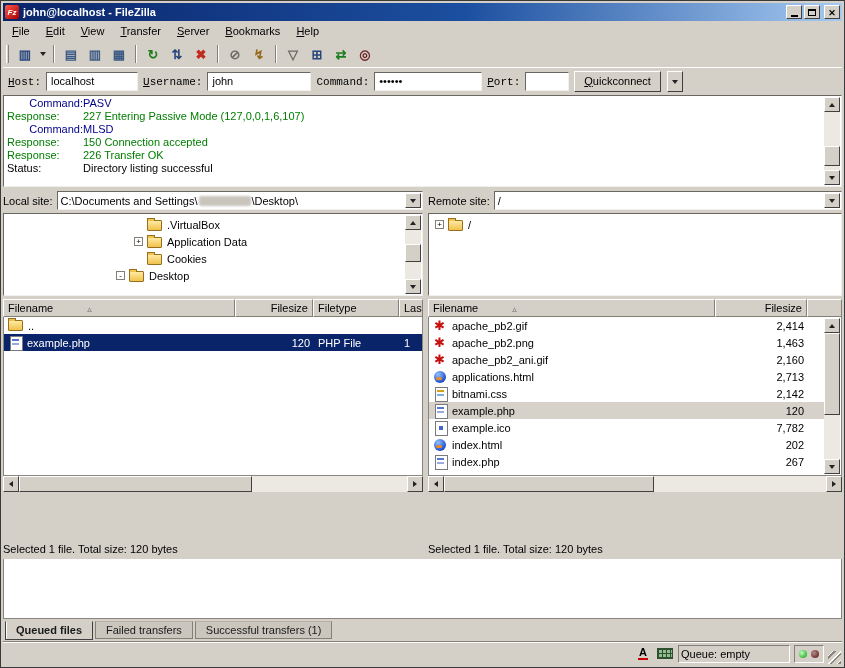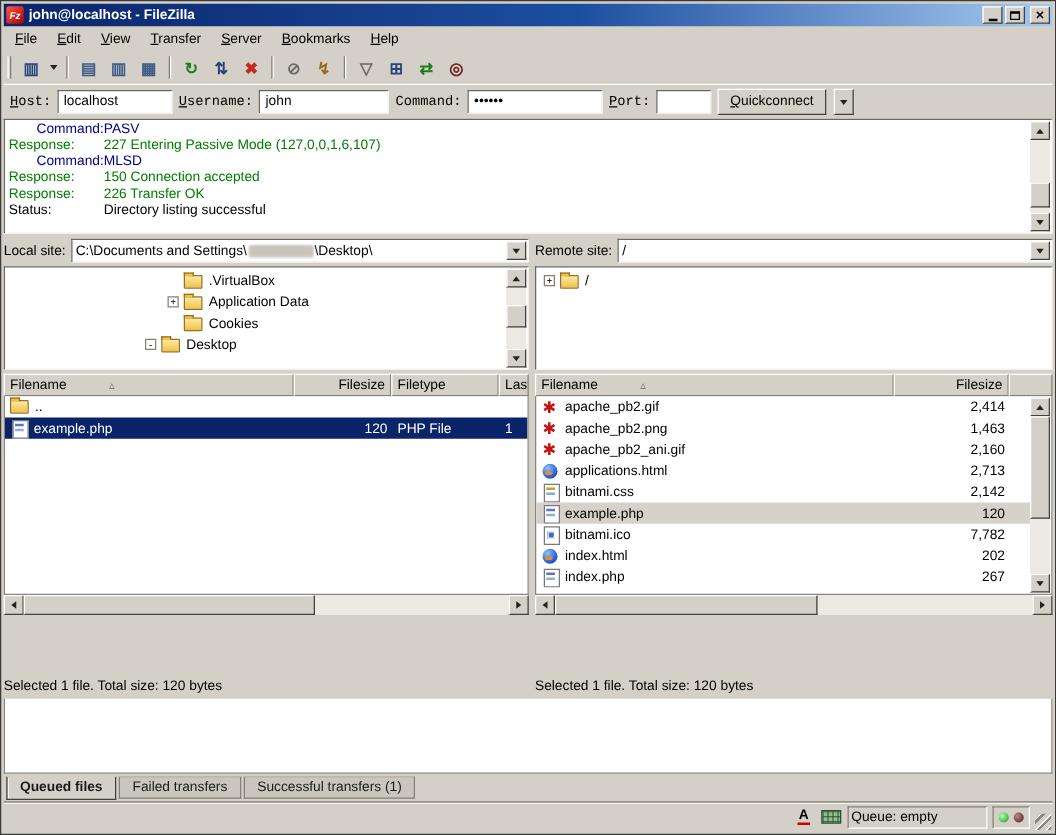--- a/index.html
+++ b/index.html
@@ -436,21 +436,21 @@
         <div class="frow sel-inactive">
             <span class="cell" style="width:287px">
               <span class="fi fi-doc fi-php"></span>
               <span>example.php</span>
             </span>
             <span class="cell num" style="width:92px">120</span>
           </div>
         <div class="frow">
             <span class="cell" style="width:287px">
               <span class="fi fi-doc fi-ico"></span>
-              <span>bitnami.ico</span>
+              <span>example.ico</span>
             </span>
             <span class="cell num" style="width:92px">7,782</span>
           </div>
         <div class="frow">
             <span class="cell" style="width:287px">
               <span class="fi fi-html"></span>
               <span>index.html</span>
             </span>
             <span class="cell num" style="width:92px">202</span>
           </div>

